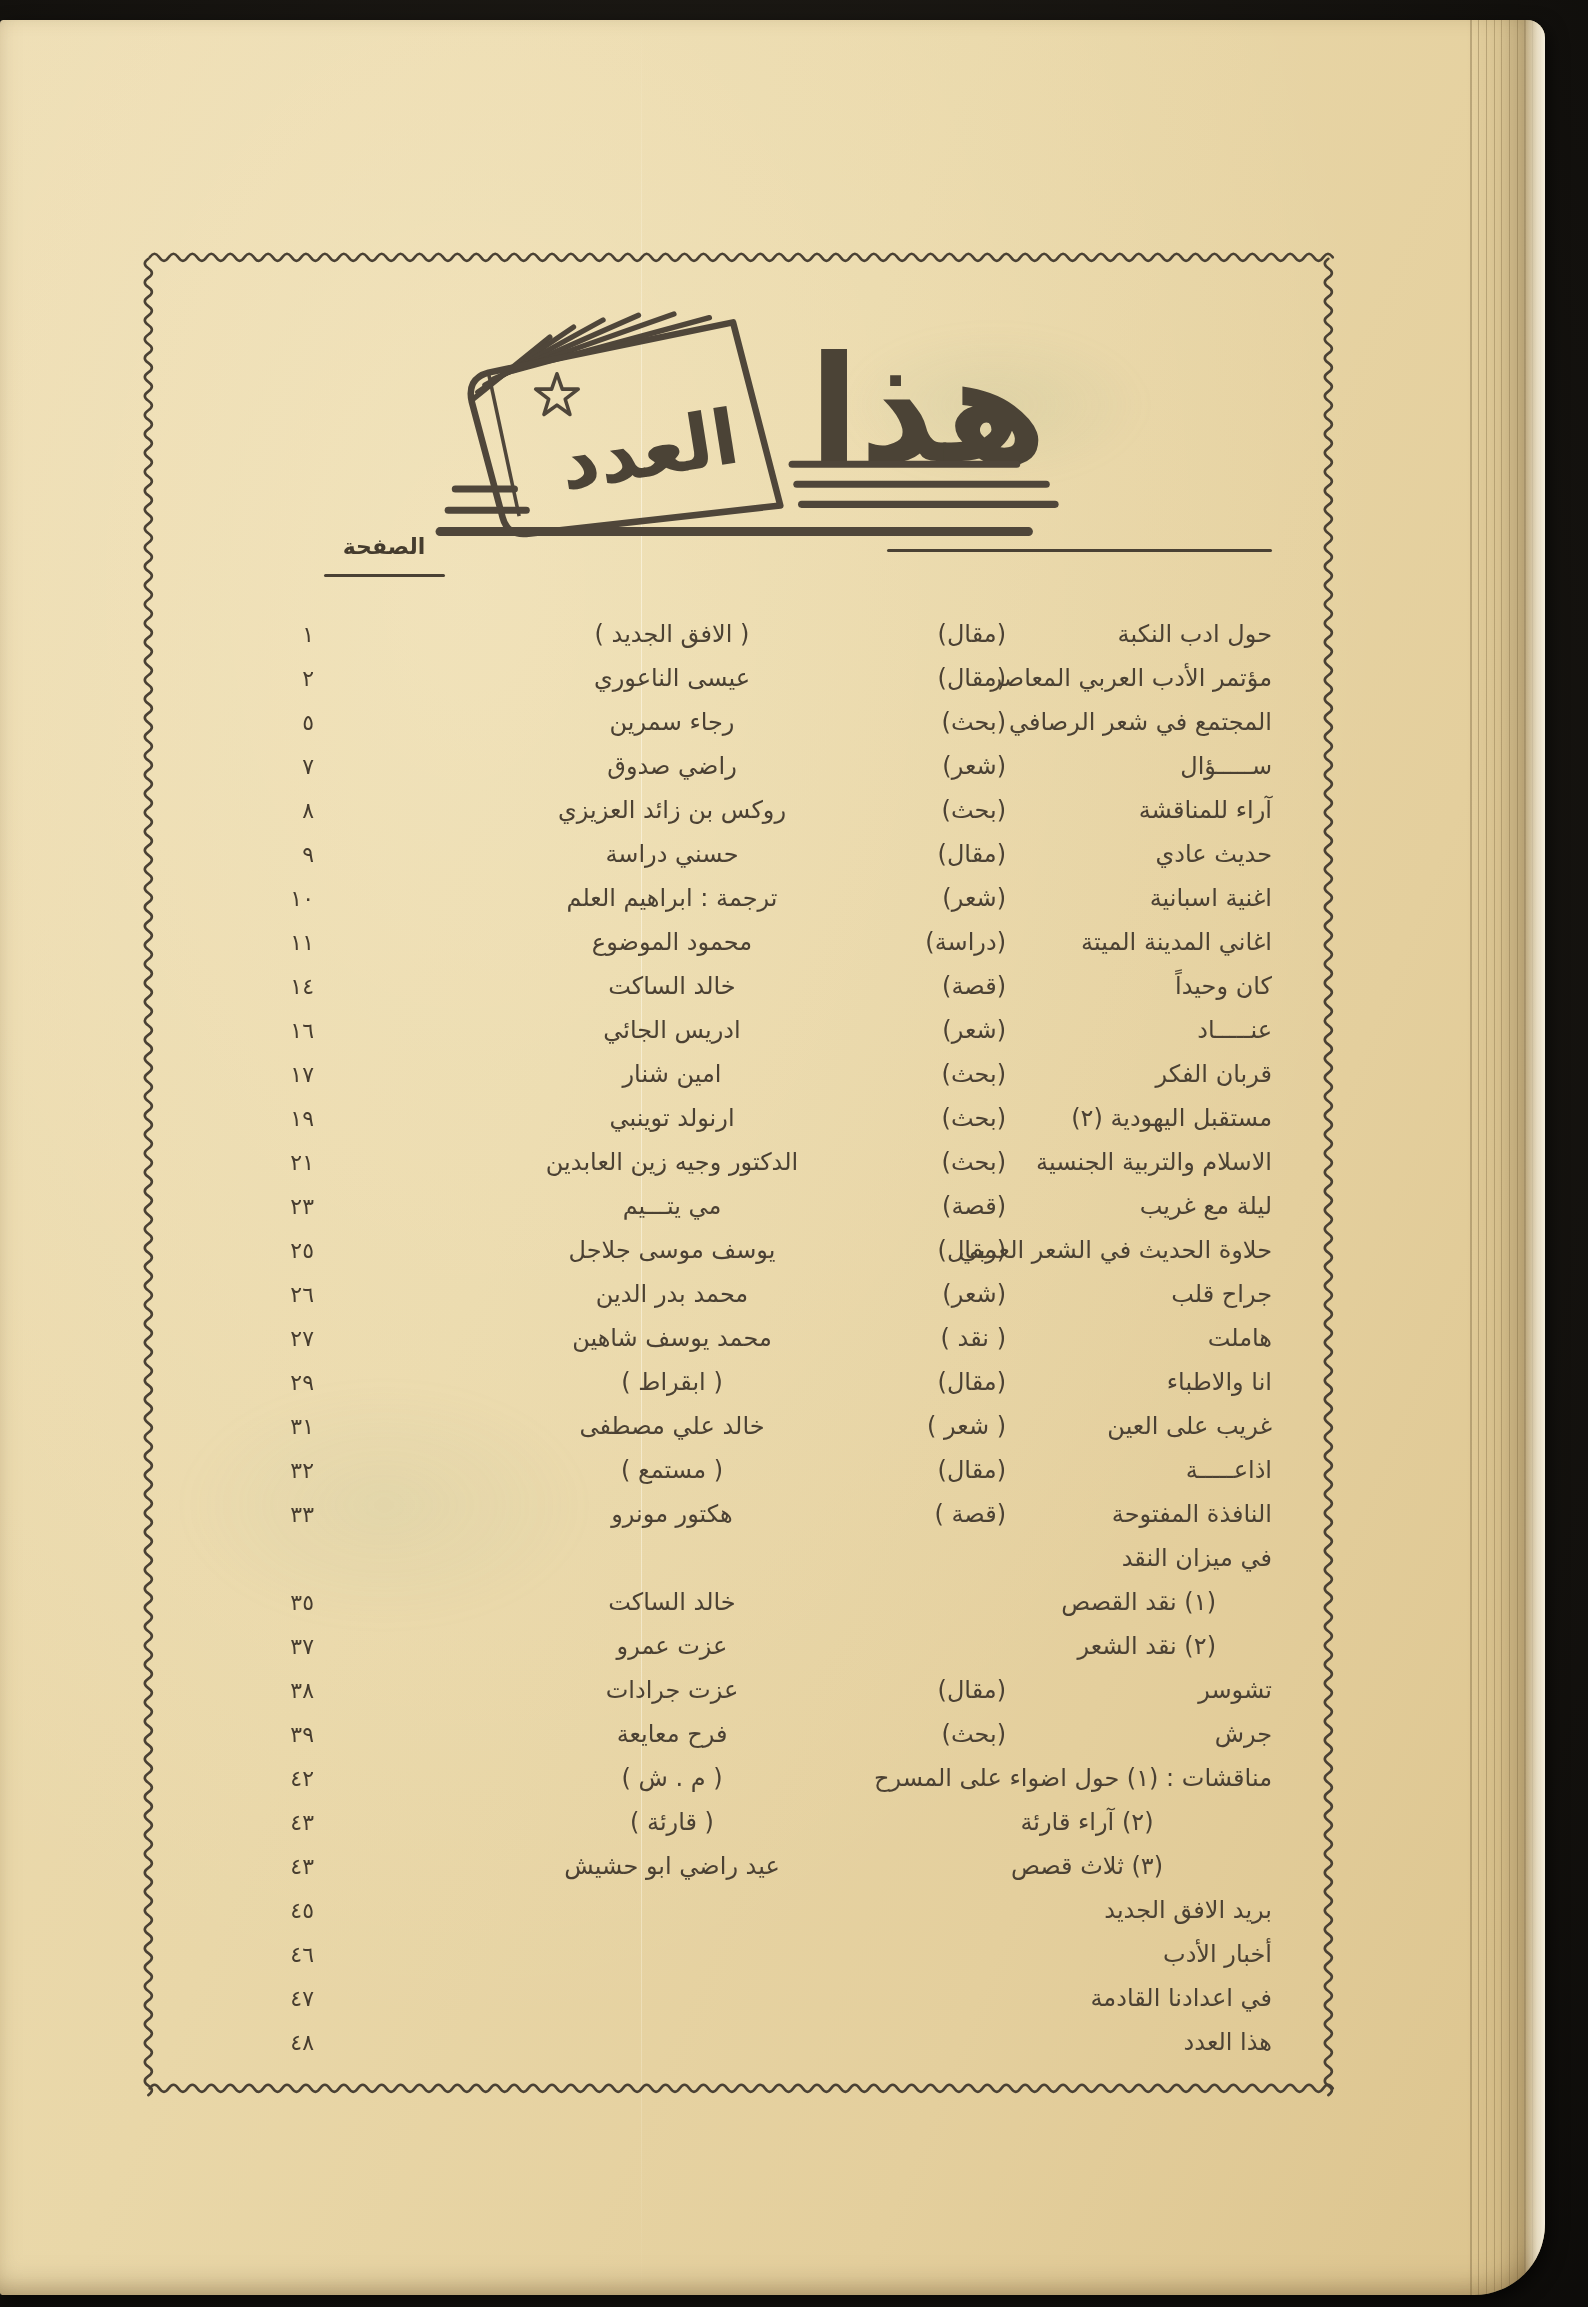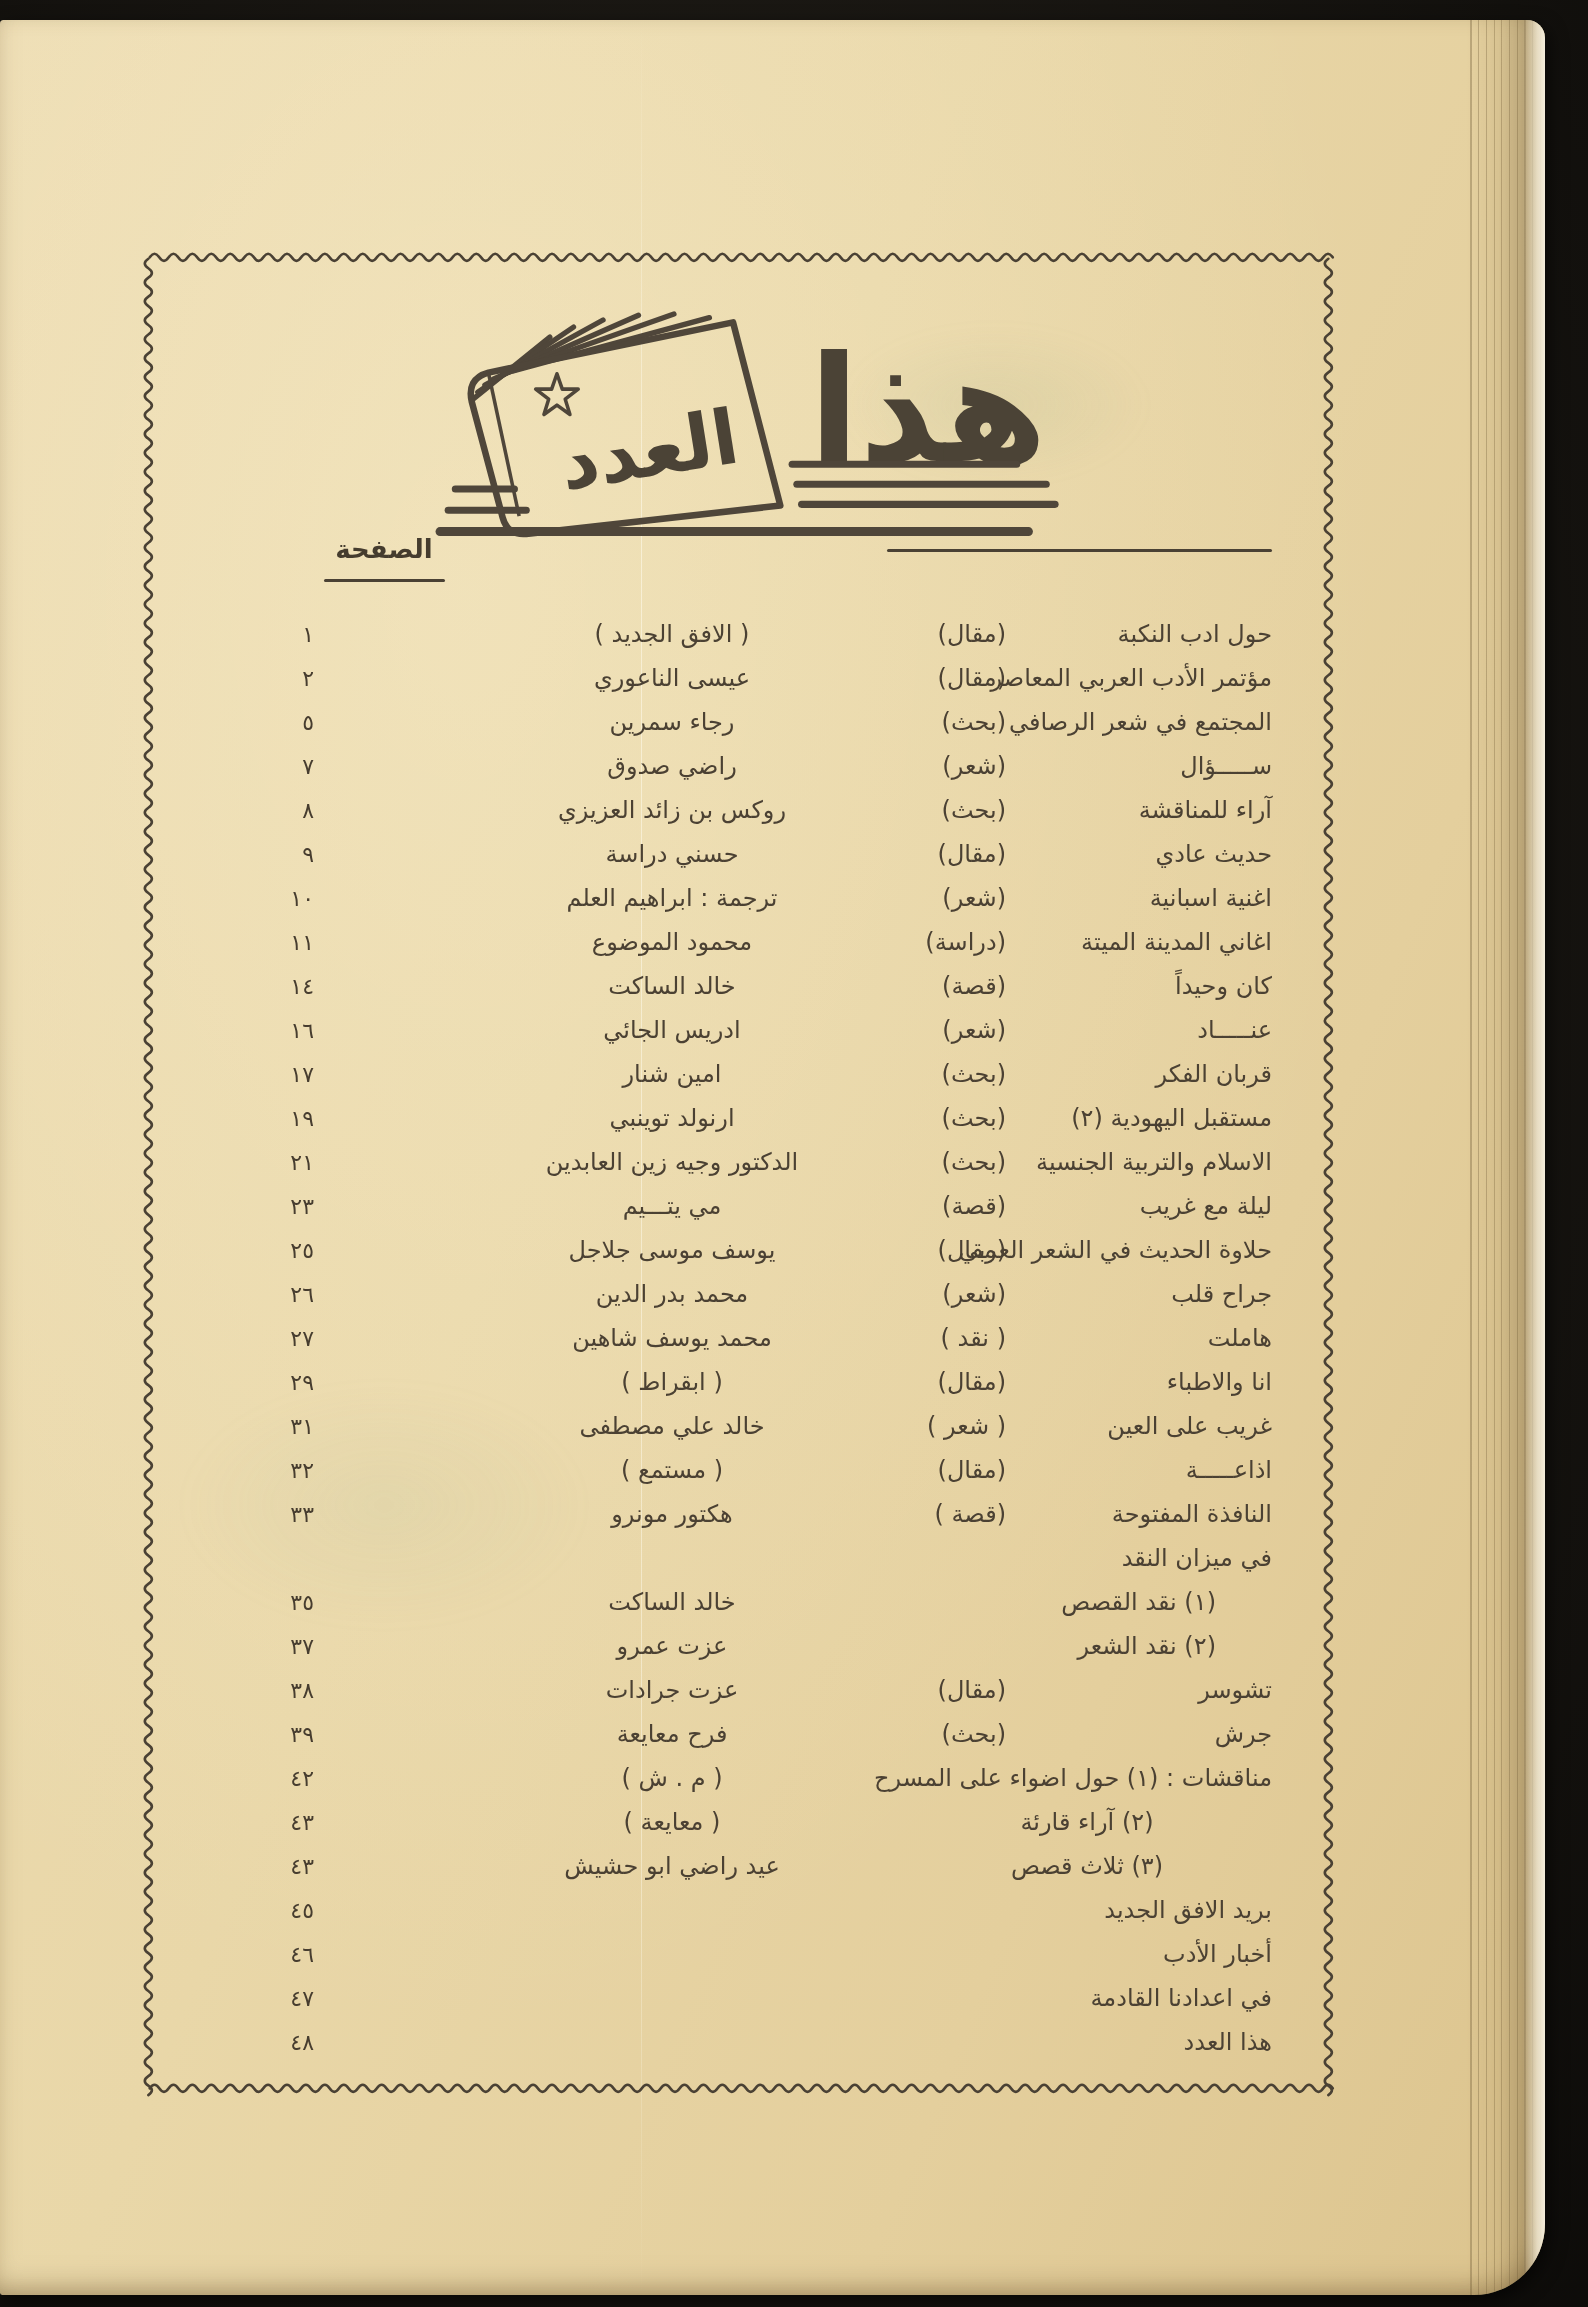--- a/index.html
+++ b/index.html
@@ -40,21 +40,21 @@
   .zz.right{right:-4.7px;top:0;}
 
   .logo{position:absolute;left:254px;top:24px;width:668px;height:260px;}
   .logo svg{width:100%;height:100%;}
   .logo .ink{stroke:#4f463a;fill:none;}
   .logo text{fill:#4b4336;font-family:"DejaVu Sans",sans-serif;font-weight:bold;}
 
   .thead{position:absolute;left:0;top:277px;width:1180px;display:grid;direction:rtl;
     grid-template-columns:56px 385px 432px 142px 112px 53px;}
   .thead .hc{text-align:center;}
-  .thead .hlabel{font-size:26px;font-weight:bold;color:#453c2e;letter-spacing:0.6px;}
+  .thead .hlabel{font-size:22px;font-weight:bold;color:#453c2e;letter-spacing:0.6px;}
   .thead .hline{height:3px;background:#4a4134;border-radius:1.8px;margin:15.4px auto 0;}
   .hl-topic{width:379px;}
   .hl-author{width:385px;}
   .hl-page{width:121px;}
 
   .toc{position:absolute;left:0;top:355px;width:1180px;}
   .trow{display:grid;direction:rtl;align-items:center;height:44px;
     grid-template-columns:56px 266px 118px 432px 142px 112px 53px;
     color:#4b4133;font-size:24px;}
   .cell-topic{text-align:right;white-space:nowrap;overflow:visible;}
@@ -374,21 +374,21 @@
     <div class="cell-genre"></div>
     <div class="cell-author">( م . ش )</div>
     <div></div>
     <div class="cell-page">٤٢</div>
     <div></div>
   </div>
         <div class="trow indent2">
     <div></div>
     <div class="cell-topic">(٢) آراء قارئة</div>
     <div class="cell-genre"></div>
-    <div class="cell-author">( معايعة )</div>
+    <div class="cell-author">( قارئة )</div>
     <div></div>
     <div class="cell-page">٤٣</div>
     <div></div>
   </div>
         <div class="trow indent2">
     <div></div>
     <div class="cell-topic">(٣) ثلاث قصص</div>
     <div class="cell-genre"></div>
     <div class="cell-author">عيد راضي ابو حشيش</div>
     <div></div>

